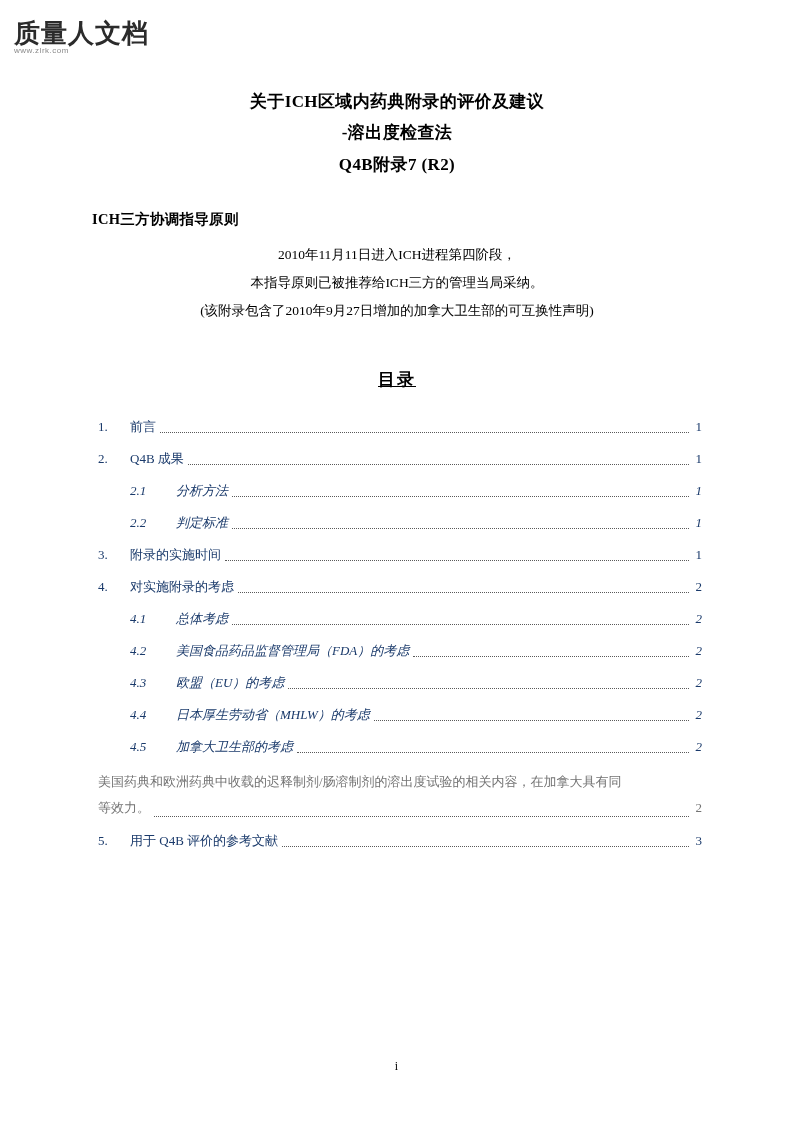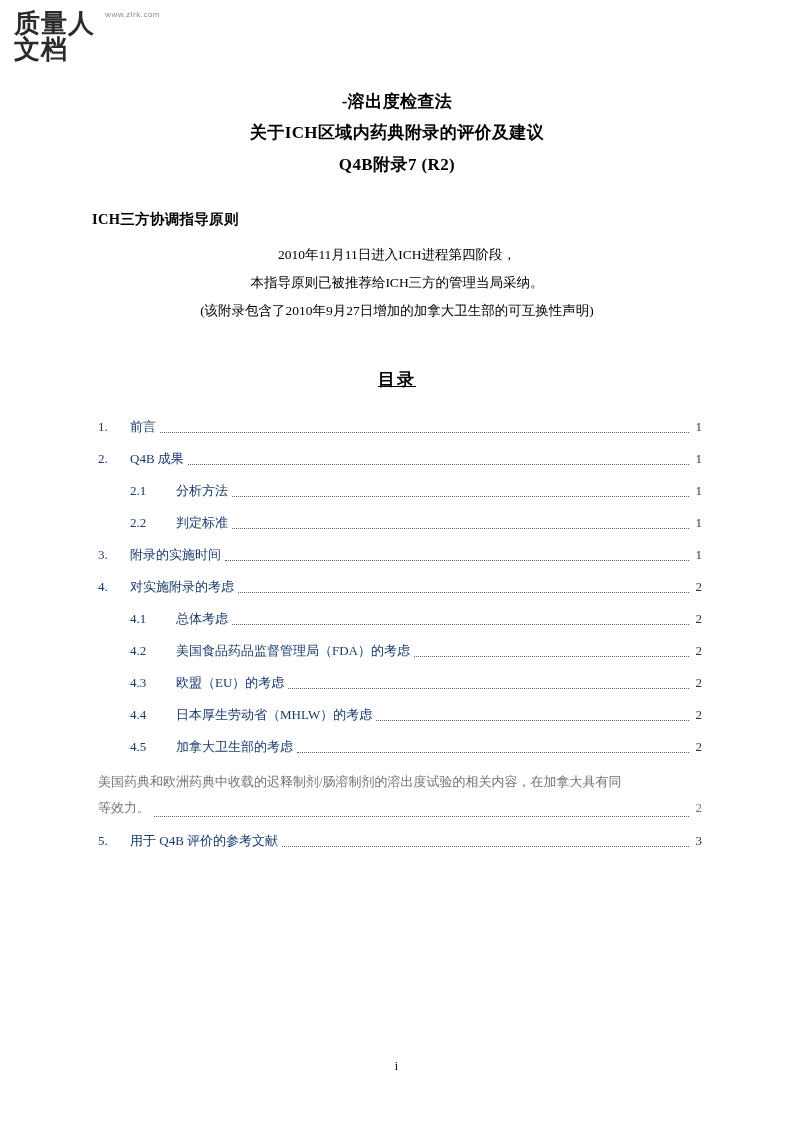--- a/index.html
+++ b/index.html
@@ -21,20 +21,21 @@
   }
   
   .watermark {
     position: absolute;
     top: 10px;
     left: 8px;
     width: 152px;
     height: 54px;
     background: #ffffff;
     display: flex;
+    flex-direction: column;
     justify-content: center;
     padding-left: 6px;
     box-sizing: border-box;
   }
   .watermark .wm-main {
     font-family: "DejaVu Sans", sans-serif;
     font-weight: bold;
     font-size: 26px;
     letter-spacing: 1px;
     color: #2b2b2b;
@@ -87,21 +88,21 @@
   }
   .toc-row {
     display: flex;
     align-items: flex-end;
     color: #1a3a6b;
     line-height: 1.5;
     margin-bottom: 12.5px;
     white-space: nowrap;
   }
   .toc-row.lvl1 { padding-left: 6px; }
-  .toc-row.lvl2 { padding-left: 38px; }
+  .toc-row.lvl2 { padding-left: 38px; font-style: italic; }
   .toc-num {
     min-width: 26px;
     flex: 0 0 auto;
   }
   .toc-row.lvl2 .toc-num { min-width: 40px; }
   .toc-label {
     flex: 0 0 auto;
     margin-left: 6px;
   }
   .dots {
@@ -148,22 +149,22 @@
 <div class="page">
 
   <div class="watermark">
     <div class="wm-main">质量人文档</div>
     <div class="wm-sub">www.zlrk.com</div>
   </div>
 
   <div class="content">
 
     <div class="title-block">
+      <div>关于ICH区域内药典附录的评价及建议</div>
       <div>-溶出度检查法</div>
-      <div>关于ICH区域内药典附录的评价及建议</div>
       <div>Q4B附录7 (R2)</div>
     </div>
 
     <div class="subtitle">ICH三方协调指导原则</div>
 
     <div class="notes">
       <div>2010年11月11日进入ICH进程第四阶段，</div>
       <div>本指导原则已被推荐给ICH三方的管理当局采纳。</div>
       <div>(该附录包含了2010年9月27日增加的加拿大卫生部的可互换性声明)</div>
     </div>

